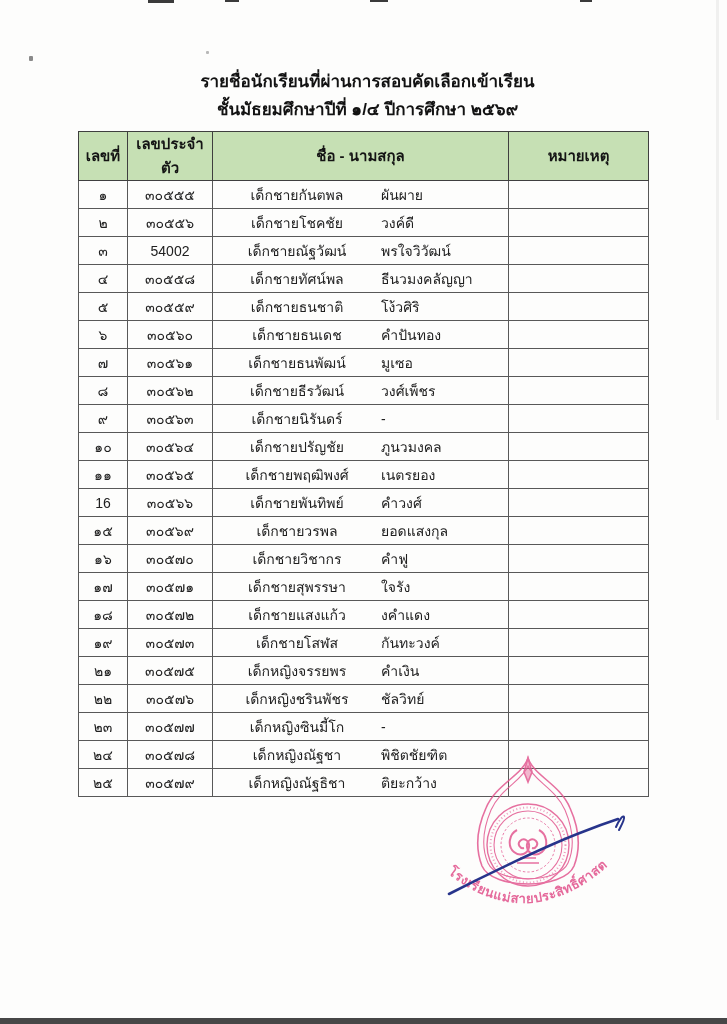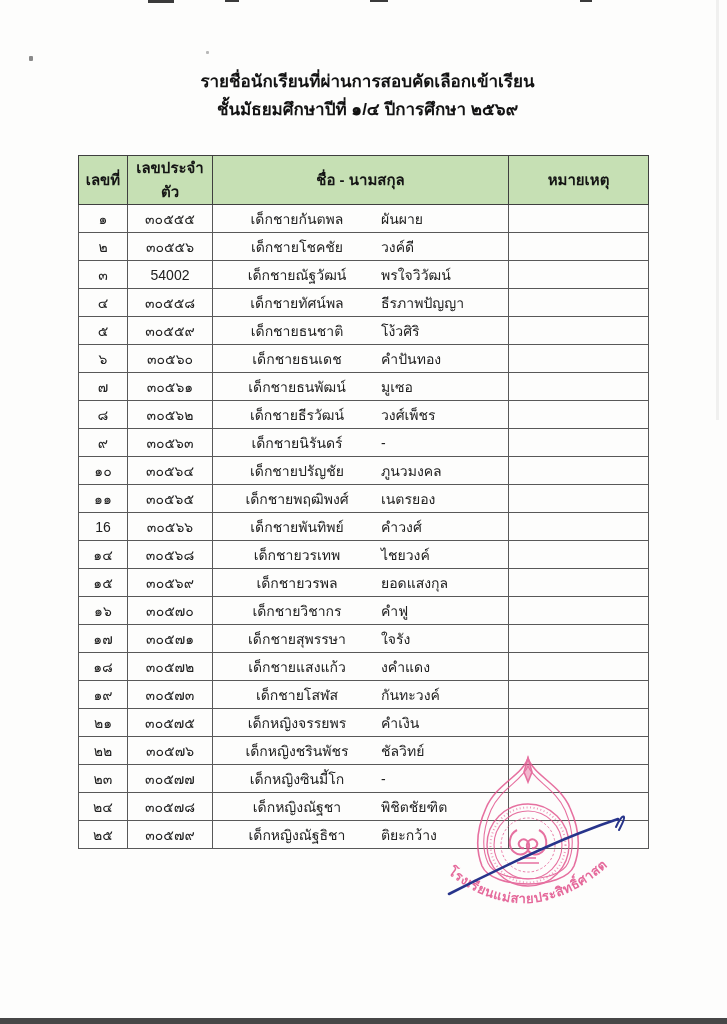--- a/index.html
+++ b/index.html
@@ -14,21 +14,21 @@
   .right-shade{position:absolute;top:0;right:8px;width:3px;height:420px;background:rgba(0,0,0,0.05);}
   .speck{position:absolute;background:#8a8a8a;border-radius:1px;}
 
   
   .title-block{position:absolute;top:68px;left:4px;width:727px;text-align:center;}
   .title-line{font-size:17px;font-weight:bold;line-height:28px;color:#121212;}
 
   
   table.students{
     position:absolute;left:78px;top:131px;width:570px;
-    border-collapse:collapse;table-layout:fixed;margin-top:24px;
+    border-collapse:collapse;table-layout:fixed;
   }
   table.students th{
     height:33px;background:#c6e0b4;border:1.5px solid #3f3f3f;
     font-size:15px;font-weight:bold;text-align:center;color:#141414;padding:0;
   }
   table.students td{
     height:27px;border:1px solid #585858;font-size:14px;padding:0;color:#202020;
     vertical-align:middle;background:transparent;
   }
   table.students{border:1.5px solid #3f3f3f;}
@@ -89,21 +89,21 @@
         </tr>
         <tr>
           <td class="c">๓</td>
           <td class="c">54002</td>
           <td class="name-cell"><span class="given">เด็กชายณัฐวัฒน์</span><span class="surname">พรใจวิวัฒน์</span></td>
           <td></td>
         </tr>
         <tr>
           <td class="c">๔</td>
           <td class="c">๓๐๕๕๘</td>
-          <td class="name-cell"><span class="given">เด็กชายทัศน์พล</span><span class="surname">ธีรภาพปัญญา</span></td>
+          <td class="name-cell"><span class="given">เด็กชายทัศน์พล</span><span class="surname">ธีนวมงคลัญญา</span></td>
           <td></td>
         </tr>
         <tr>
           <td class="c">๕</td>
           <td class="c">๓๐๕๕๙</td>
           <td class="name-cell"><span class="given">เด็กชายธนชาติ</span><span class="surname">โง้วศิริ</span></td>
           <td></td>
         </tr>
         <tr>
           <td class="c">๖</td>
@@ -138,26 +138,20 @@
         <tr>
           <td class="c">๑๑</td>
           <td class="c">๓๐๕๖๕</td>
           <td class="name-cell"><span class="given">เด็กชายพฤฒิพงศ์</span><span class="surname">เนตรยอง</span></td>
           <td></td>
         </tr>
         <tr>
           <td class="c">16</td>
           <td class="c">๓๐๕๖๖</td>
           <td class="name-cell"><span class="given">เด็กชายพันทิพย์</span><span class="surname">คำวงศ์</span></td>
-          <td></td>
-        </tr>
-        <tr>
-          <td class="c">๑๔</td>
-          <td class="c">๓๐๕๖๘</td>
-          <td class="name-cell"><span class="given">เด็กชายวรเทพ</span><span class="surname">ไชยวงค์</span></td>
           <td></td>
         </tr>
         <tr>
           <td class="c">๑๕</td>
           <td class="c">๓๐๕๖๙</td>
           <td class="name-cell"><span class="given">เด็กชายวรพล</span><span class="surname">ยอดแสงกุล</span></td>
           <td></td>
         </tr>
         <tr>
           <td class="c">๑๖</td>

